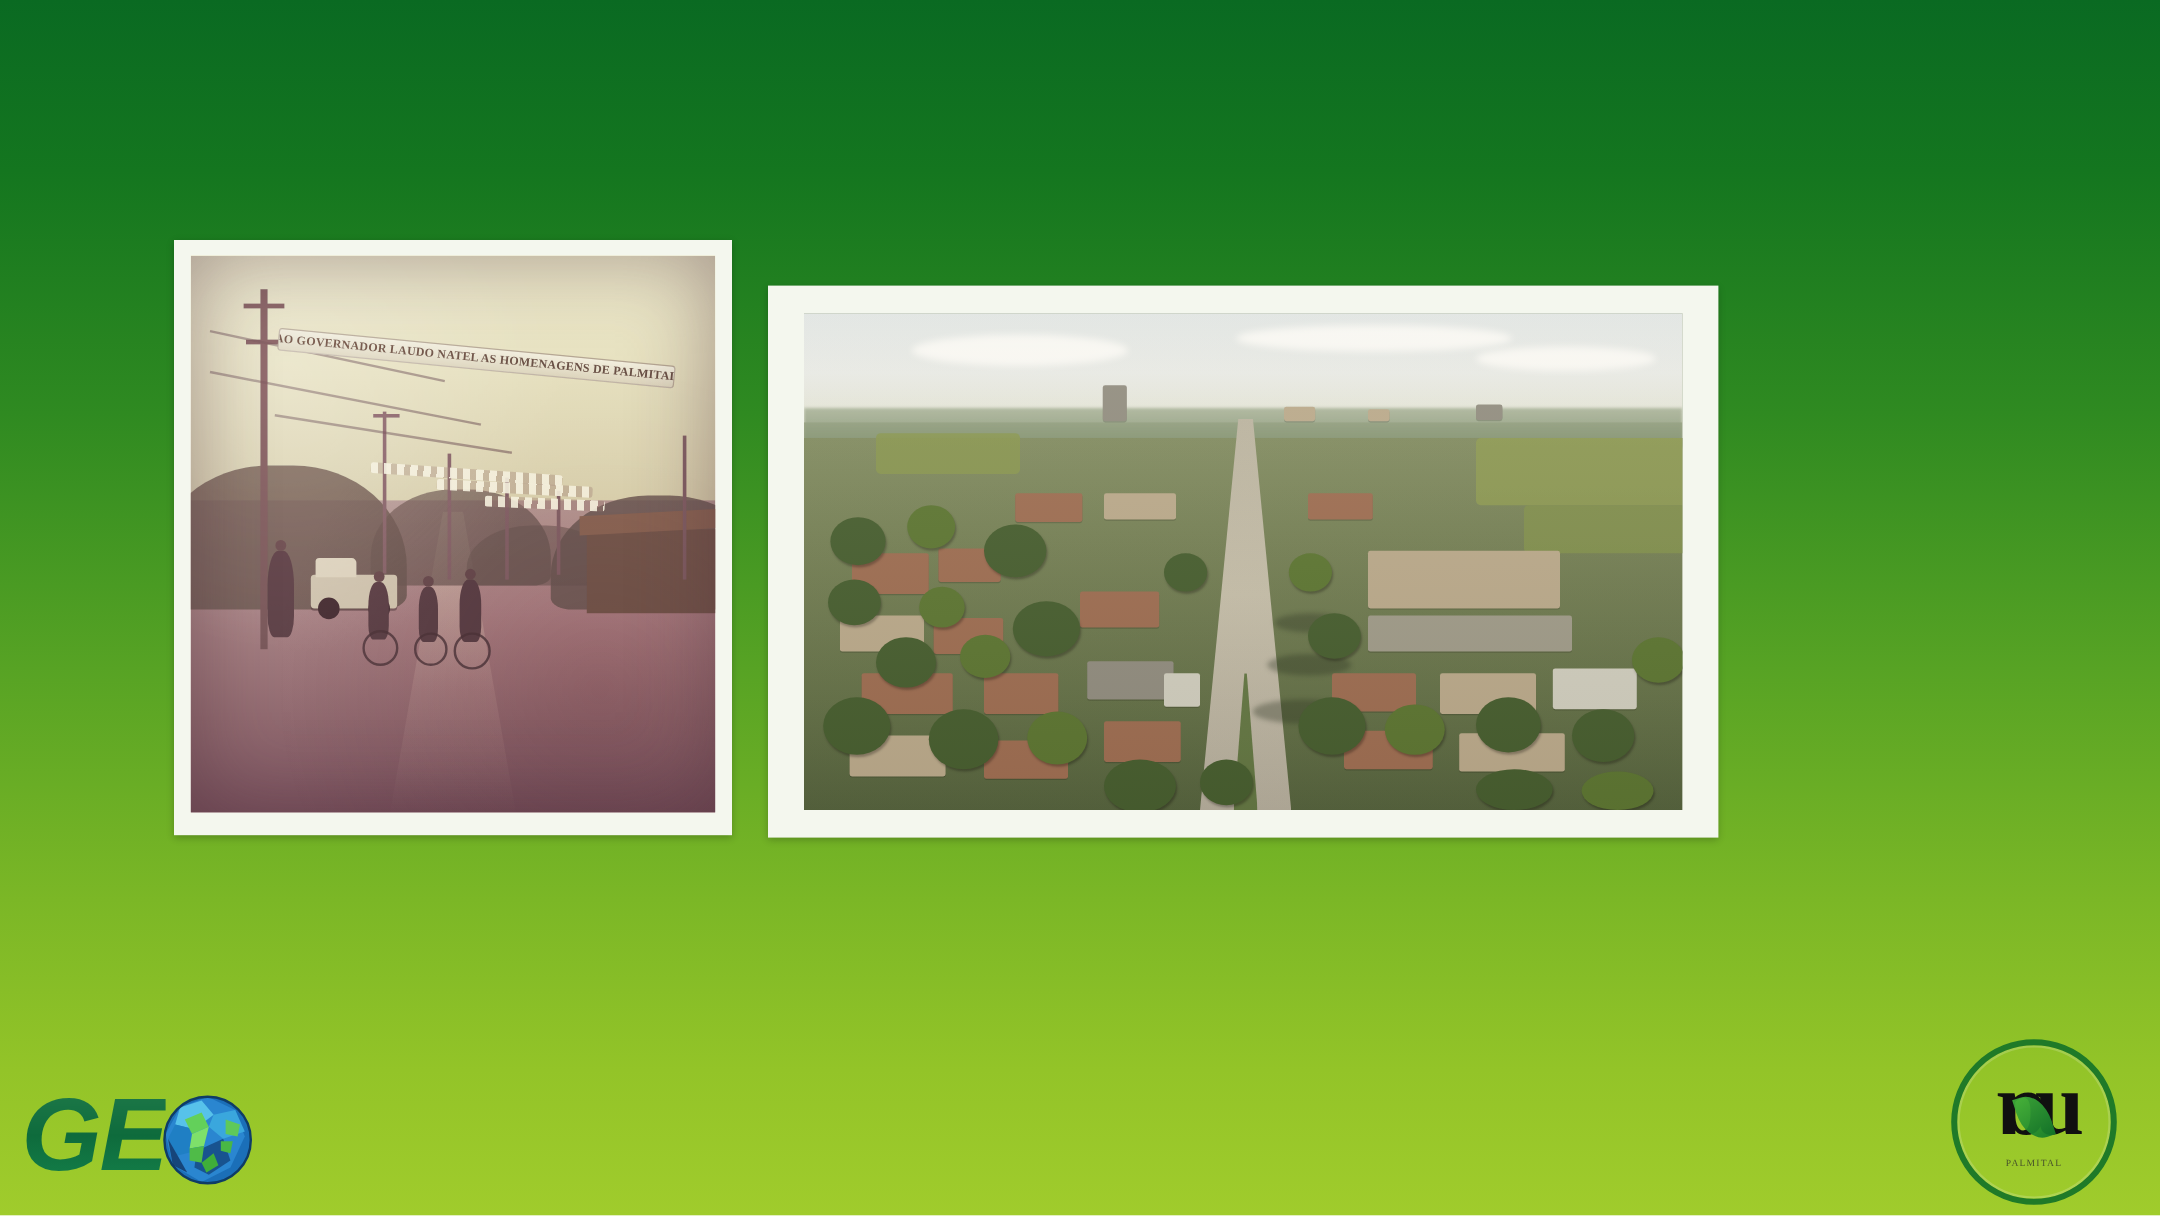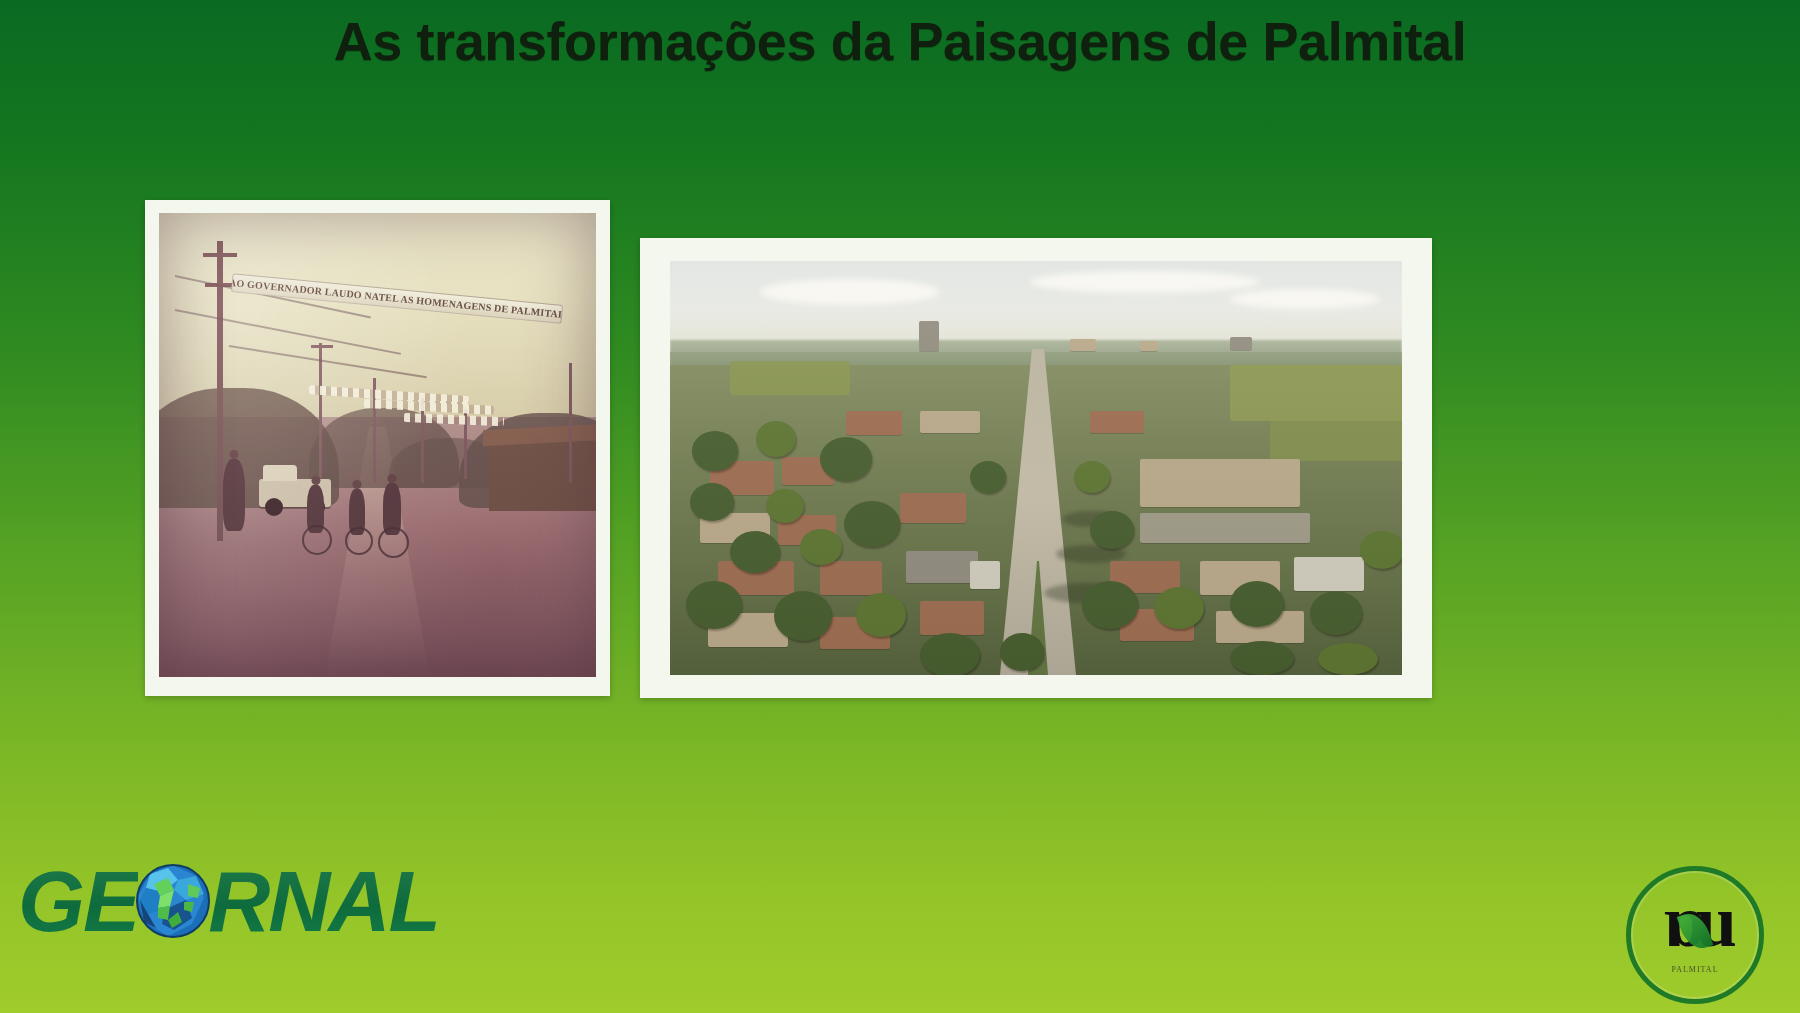--- a/index.html
+++ b/index.html
@@ -276,22 +276,23 @@
   .a-warm {
     position: absolute; inset: 0;
     background: linear-gradient(180deg, rgba(255,235,190,0.12) 0%, rgba(120,90,40,0.1) 100%);
     pointer-events: none;
   }
 
   
   #logo-geornal {
     position: absolute;
     left: 18px;
-    top: 858px;
+    top: 898px;
     display: flex;
+    align-items: center;
     height: 96px;
   }
   .geo-text {
     font-size: 86px;
     font-weight: bold;
     font-style: italic;
     letter-spacing: -2px;
     line-height: 1;
     background: linear-gradient(180deg,#1f7a4a 0%, #0e6b3c 50%, #14804a 100%);
     -webkit-background-clip: text;
@@ -354,21 +355,20 @@
     letter-spacing: 1px;
     color: #2a2a2a;
     opacity: 0.75;
   }
 </style>
 </head>
 <body>
 
 <div id="slide">
 
-  <div id="title">As transformações da Paisagens de Palmital</div>
 
   <div class="photo-frame" id="photo-old-frame">
     <div class="photo-inner" id="photo-old-inner">
 
       <div class="v-sky"></div>
       <div class="v-road"></div>
       <div class="v-road-center"></div>
 
       <div class="v-treeline" style="left:-30px; top:175px; width:210px; height:120px;"></div>
       <div class="v-treeline" style="left:150px; top:195px; width:150px; height:80px; opacity:0.7;"></div>
@@ -520,21 +520,20 @@
         <polygon points="6,38 14,52 22,66 10,60" fill="#16457a"></polygon>
         <polygon points="20,22 34,16 40,28 26,34" fill="#63d05a"></polygon>
         <polygon points="26,34 40,28 36,44 24,46" fill="#7ee06a"></polygon>
         <polygon points="24,46 36,44 34,58 24,56" fill="#4fbb48"></polygon>
         <polygon points="34,58 44,50 48,60 38,66" fill="#3fae3a"></polygon>
         <polygon points="54,22 66,26 64,36 54,34" fill="#5fc95a"></polygon>
         <polygon points="50,40 60,40 58,50 50,48" fill="#49b744"></polygon>
         <circle cx="39" cy="39" r="36" fill="none" stroke="#0f3c66" stroke-width="2"></circle>
       </svg>
     </span>
-    <span class="geo-text">RNAL</span>
   </div>
 
   <div id="logo-circle">
     <span class="ring"></span>
     <span class="mono">ɒu</span>
     <span class="leaf"></span>
     <span class="sublabel">PALMITAL</span>
   </div>
 
 </div>

